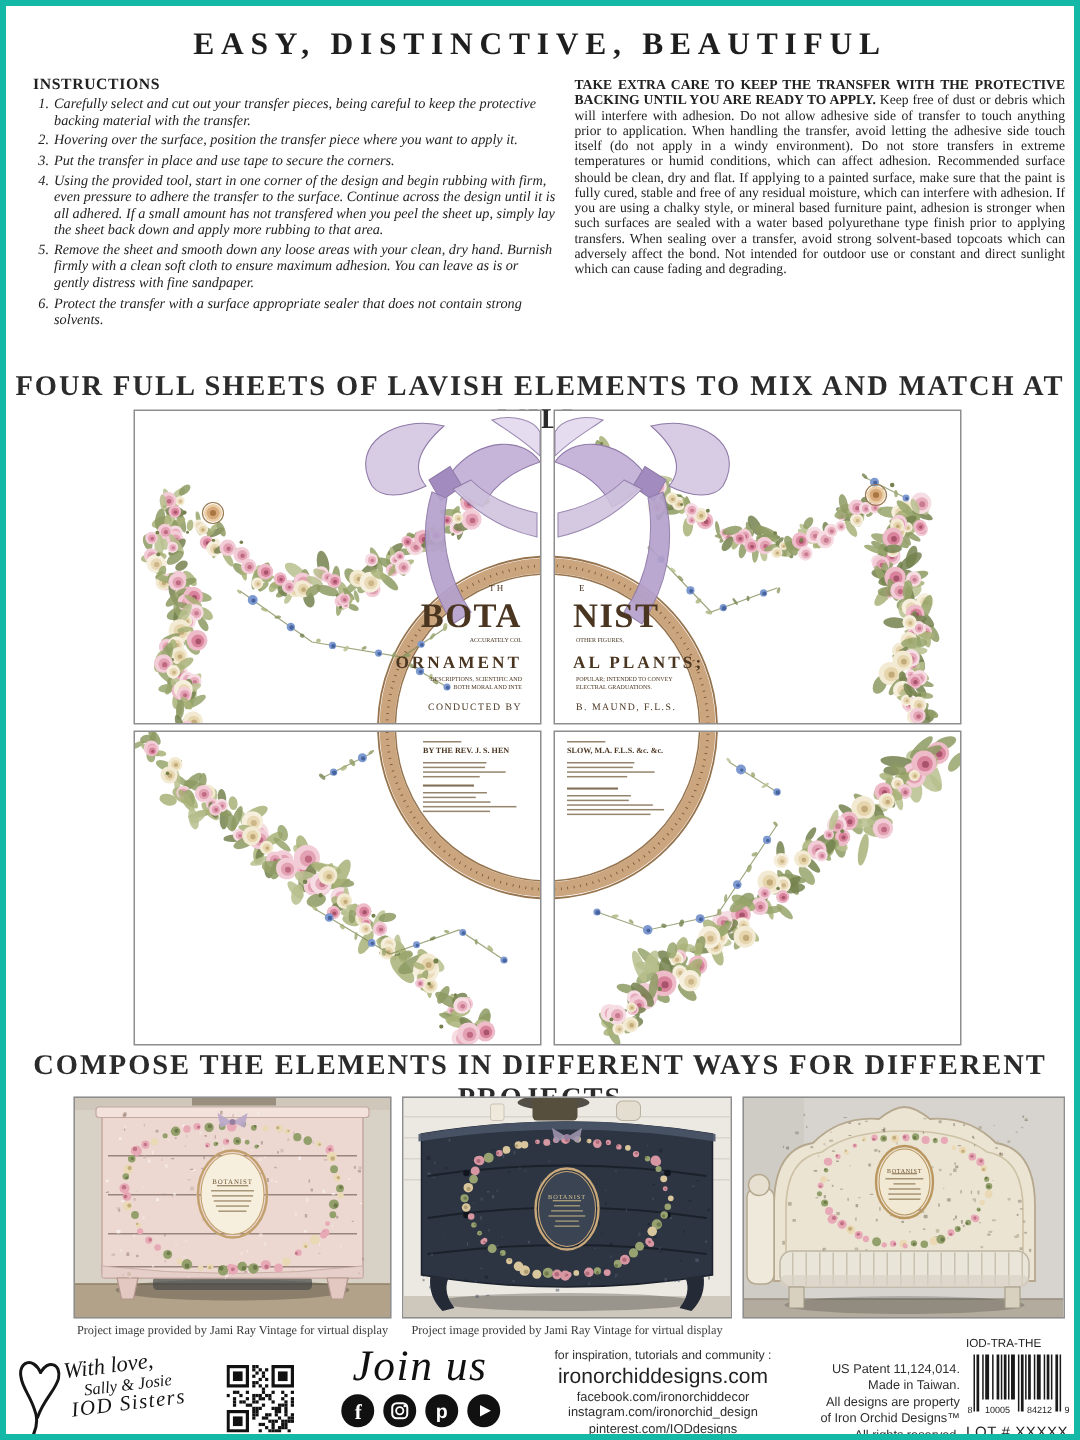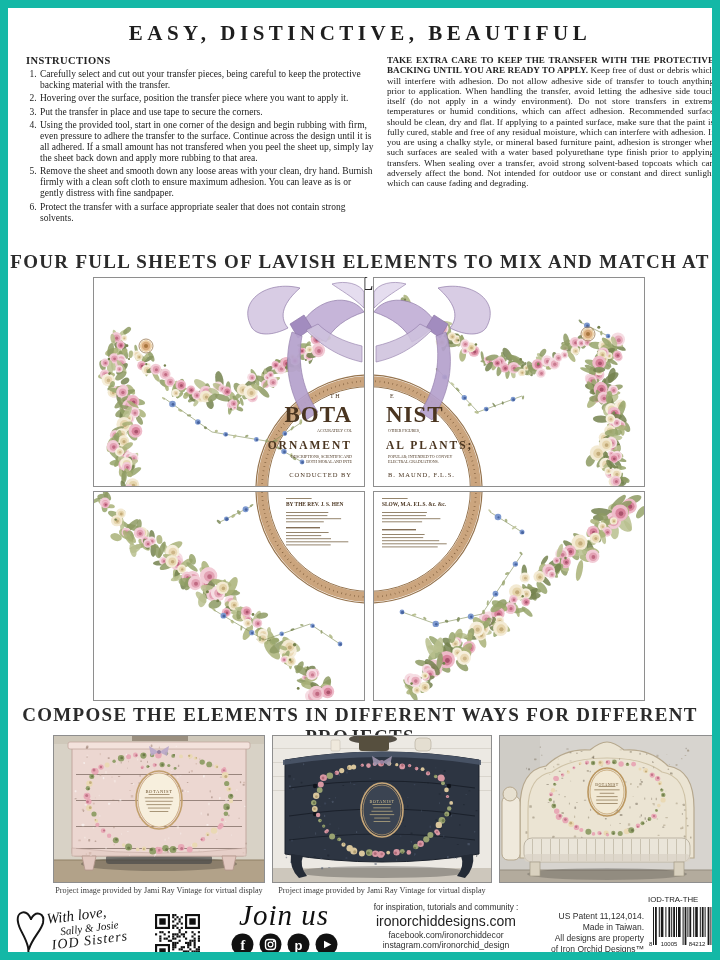--- a/index.html
+++ b/index.html
@@ -1,25 +1,25 @@
 <!DOCTYPE html>
 <html><head>
 <meta charset="utf-8">
 <style>
   html,body{margin:0;padding:0;background:#fff;}
   .page{position:relative;width:720px;height:960px;background:#fff;
-        border:8px solid #14b8a6;box-sizing:border-box;overflow:hidden;
+        border:4px solid #14b8a6;box-sizing:border-box;overflow:hidden;
         font-family:"Liberation Serif",serif;color:#222;}
   .main-title{position:absolute;top:13px;left:0;right:0;text-align:center;
         font-size:21px;font-weight:bold;letter-spacing:4.5px;color:#1e1e1e;}
   .cols{position:absolute;top:47px;left:18px;width:688px;display:flex;gap:12px;}
   .col-left{width:349px;}
   .col-right{width:327px;}
   .col-head{font-size:10.5px;font-weight:bold;letter-spacing:.4px;margin:0 0 3px 0;}
-  ol.instr{margin:0;padding-left:13px;font-size:9.5px;line-height:1.15;}
+  ol.instr{margin:0;padding-left:13px;font-size:9.5px;line-height:1.15;font-style:italic;}
   ol.instr li{margin:0 0 2.5px 0;padding-left:1px;}
   .tips-p{margin:0;font-size:9.1px;line-height:1.13;text-align:justify;}
   .tips-lead{font-weight:bold;}
   .sec-title{position:absolute;left:0;right:0;text-align:center;font-size:19px;
         font-weight:bold;letter-spacing:1.3px;color:#2b2b2b;}
   #secTitle1{top:243px;}
   #secTitle2{top:696px;}
   .sheets{position:absolute;left:85px;top:269px;width:500px;
         display:grid;grid-template-columns:272px 272px;gap:4px 8px;}
   .sheet{width:272px;height:210px;border:1px solid #8e8e8e;background:#fff;box-sizing:border-box;}

